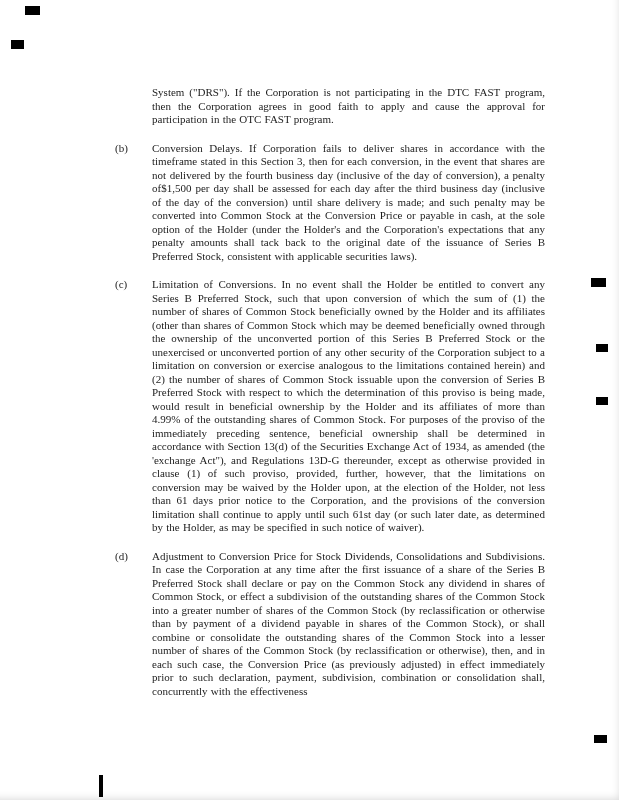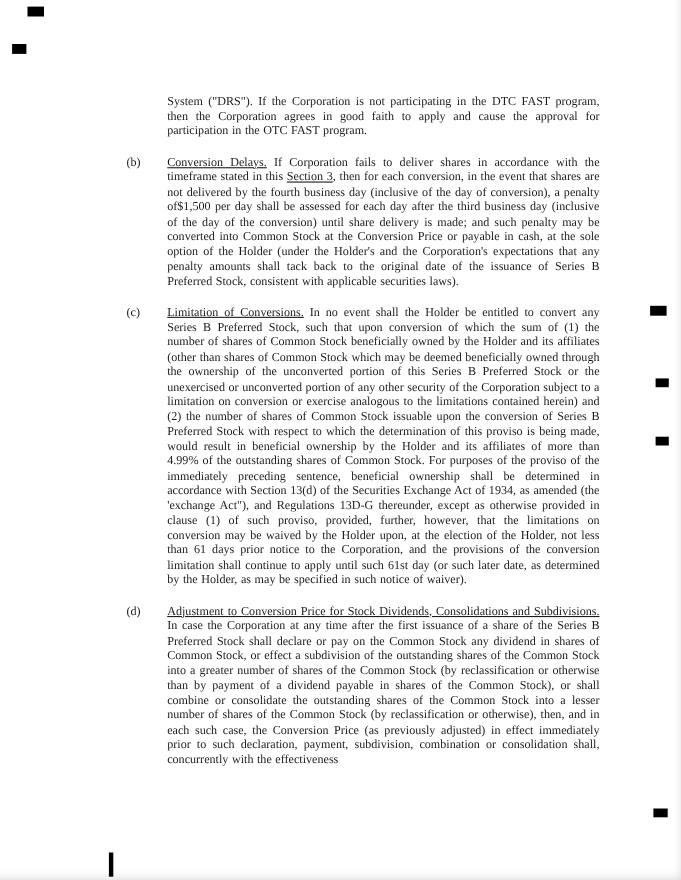--- a/index.html
+++ b/index.html
@@ -34,21 +34,20 @@
     line-height: 13.5px;
   }
   .ptext {
     flex: 1;
     font-size: 11px;
     line-height: 13.5px;
     text-align: justify;
     word-spacing: 0.5px;
   }
   .useg {
-    text-decoration: underline;
   }
   .artifact {
     position: absolute;
     background: #000000;
   }
 </style>
 </head>
 <body>
 
 <div class="page">

